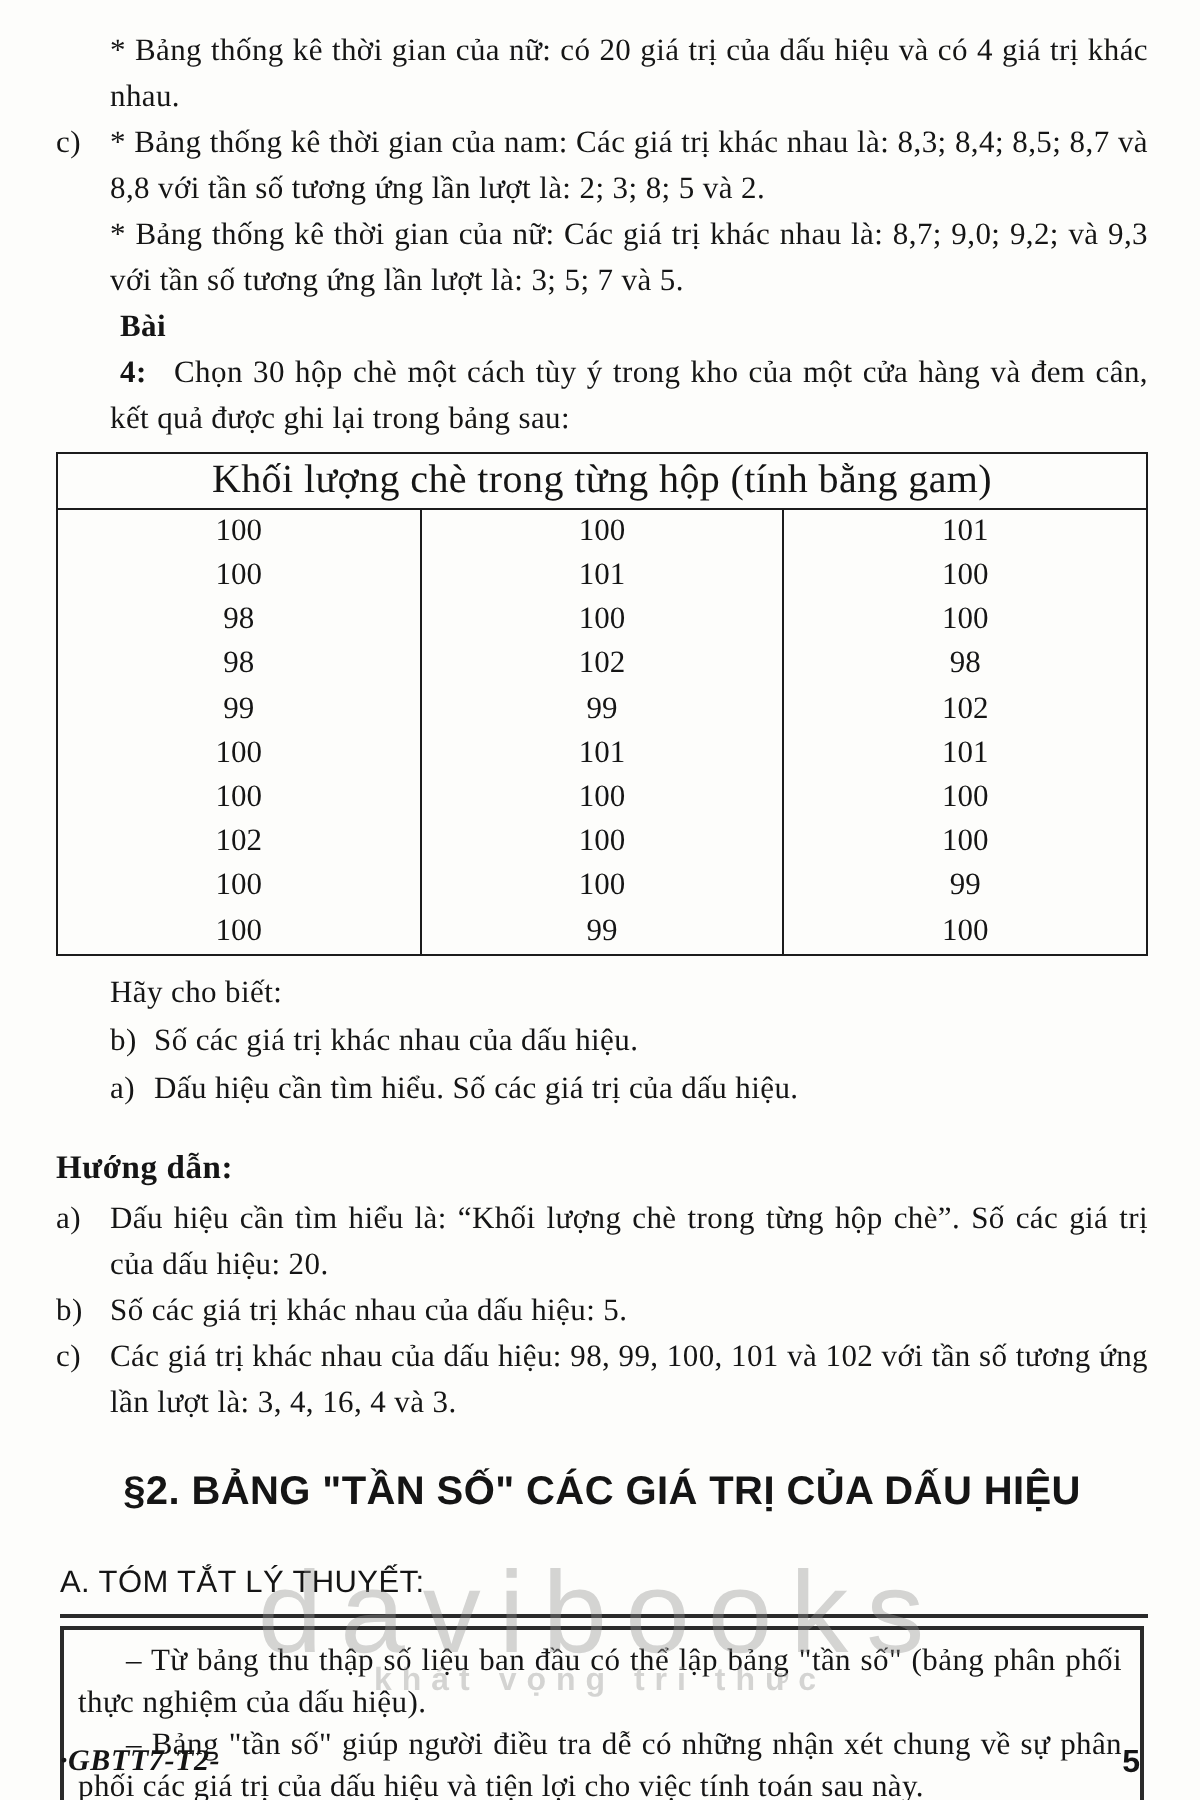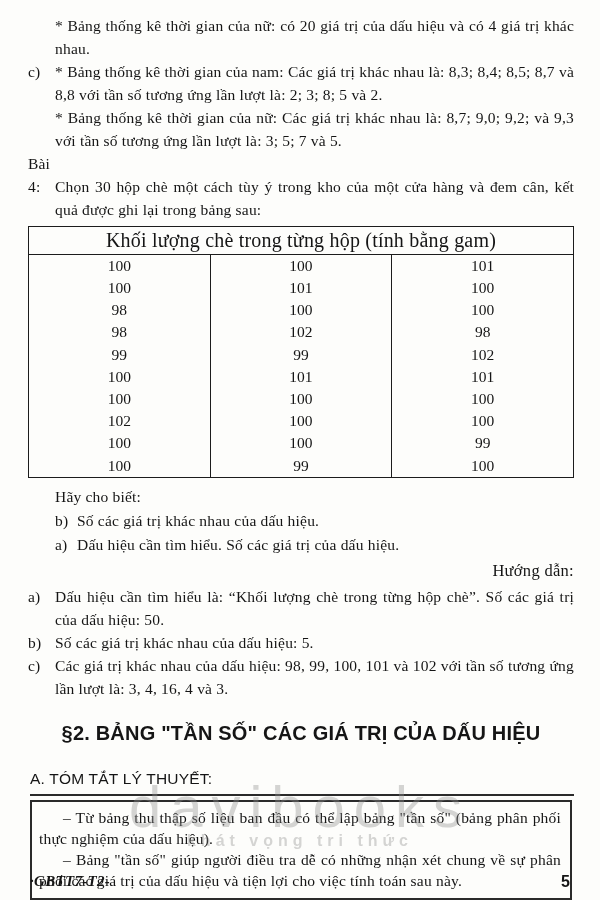--- a/index.html
+++ b/index.html
@@ -10,21 +10,21 @@
     font-family:"Liberation Serif","DejaVu Serif",serif;
   }
   .content { padding:14px 26px 0 28px; }
   .para {
     font-size:15.5px; line-height:23px; text-align:justify;
     letter-spacing:.2px;
   }
   .block-indent { margin-left:27px; }
   .hang { padding-left:27px; text-indent:-27px; }
   .marker { display:inline-block; width:27px; text-indent:0; }
-  .bold { font-weight:normal; }
+  .bold { font-weight:bold;margin-left:32px; }
 
   table.weights {
     width:100%; border-collapse:collapse; margin:5px 0 7px 0;
     border:1.6px solid #1c1c1c; font-size:15.5px;
   }
   table.weights th {
     border-bottom:1.6px solid #1c1c1c; font-weight:normal;
     height:28px; font-size:20px; letter-spacing:.2px;
   }
   table.weights td {
@@ -32,22 +32,22 @@
     line-height:22px;
   }
   table.weights td + td { border-left:1.6px solid #1c1c1c; }
 
   .qlist { margin-left:27px; }
   .qlist .para { line-height:24px; }
   .qlist .marker { width:22px; }
   .prompt { line-height:24px; margin-top:2px; }
 
   .guide-title {
-    text-align:right; font-weight:normal; font-size:16.5px;
-    line-height:26px; margin:1px 0 1px 0; letter-spacing:.3px;
+    text-align:left; font-weight:bold; font-size:16.5px;
+    line-height:26px; margin:14px 0 1px 0; letter-spacing:.3px;
   }
   .guide .para { line-height:23px; }
 
   .section-heading {
     text-align:center; font-weight:bold; font-size:20px;
     font-family:"Liberation Sans","DejaVu Sans",sans-serif;
     letter-spacing:.2px; margin:20px 0 0 0; line-height:26px;
   }
   .subheading-row {
     border-bottom:2px solid #2a2a2a; padding-bottom:6px;
@@ -157,21 +157,21 @@
 
     <div class="qlist">
       <p class="para prompt">Hãy cho biết:</p>
       <p class="para hang"><span class="marker">b)</span><span>Số các giá trị khác nhau của dấu hiệu.</span></p>
       <p class="para hang"><span class="marker">a)</span><span>Dấu hiệu cần tìm hiểu. Số các giá trị của dấu hiệu.</span></p>
     </div>
 
     <p class="guide-title">Hướng dẫn:</p>
 
     <div class="guide">
-      <p class="para hang"><span class="marker">a)</span><span>Dấu hiệu cần tìm hiểu là: “Khối lượng chè trong từng hộp chè”. Số các giá trị của dấu hiệu: 50.</span></p>
+      <p class="para hang"><span class="marker">a)</span><span>Dấu hiệu cần tìm hiểu là: “Khối lượng chè trong từng hộp chè”. Số các giá trị của dấu hiệu: 20.</span></p>
       <p class="para hang"><span class="marker">b)</span><span>Số các giá trị khác nhau của dấu hiệu: 5.</span></p>
       <p class="para hang"><span class="marker">c)</span><span>Các giá trị khác nhau của dấu hiệu: 98, 99, 100, 101 và 102 với tần số tương ứng lần lượt là: 3, 4, 16, 4 và 3.</span></p>
     </div>
 
     <h1 class="section-heading">§2. BẢNG "TẦN SỐ" CÁC GIÁ TRỊ CỦA DẤU HIỆU</h1>
 
     <div class="subheading-row">
       <span class="subheading">A.  TÓM TẮT LÝ THUYẾT:</span>
     </div>
 

